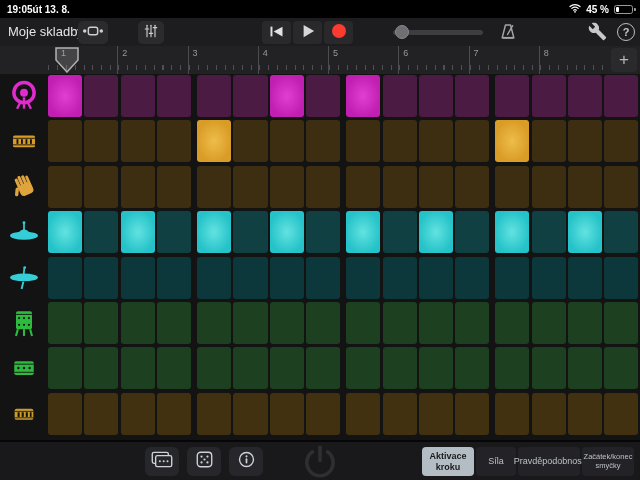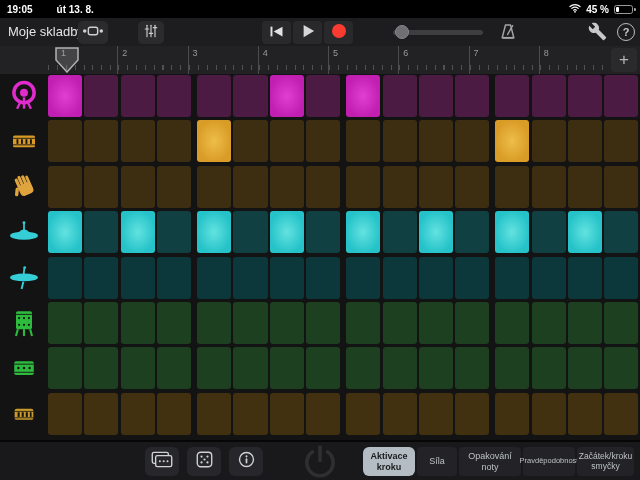--- a/index.html
+++ b/index.html
@@ -4,21 +4,21 @@
 <style>
   * { margin:0; padding:0; box-sizing:border-box; border:none; background:none;
       font-family:"Liberation Sans","DejaVu Sans",sans-serif; }
   html,body { width:640px; height:480px; background:#000; }
   .screen { position:relative; width:640px; height:480px; background:#131314; overflow:hidden; }
 
   
   .status-bar { position:absolute; top:0; left:0; right:0; height:18px; background:#000;
     color:#fff; display:flex; justify-content:space-between; align-items:center;
     padding:0 7px; font-size:10px; font-weight:bold; }
-  .status-left { display:flex; gap:24px; }
+  .status-left { display:flex; gap:0; }
   .status-right { display:flex; align-items:center; gap:5px; }
   .battery { position:relative; width:19px; height:9px; border:1px solid #9a9a9a; border-radius:2.5px; }
   .battery-fill { position:absolute; left:1px; top:1px; bottom:1px; width:3px; background:#fff; border-radius:1px; }
   .battery-tip { position:absolute; right:-3.5px; top:2px; width:2px; height:3.5px; background:#9a9a9a; border-radius:0 1px 1px 0; }
 
   
   .nav-bar { position:absolute; top:18px; left:0; right:0; height:28px; background:#1d1d1f; }
   .lib-label { position:absolute; left:8px; top:6px; font-size:13px; color:#e4e4e6; }
   .nav-btn { position:absolute; top:3px; height:23px; background:#2b2b2d; border-radius:5px;
     display:flex; align-items:center; justify-content:center; }
@@ -65,21 +65,21 @@
     border-radius:6px; color:#ced2d6; font-size:10.5px; }
   .f-btn { position:absolute; top:5px; width:34px; height:29px; background:#27272b; border-radius:6px;
     display:flex; align-items:center; justify-content:center; }
   .f-btn.kit  { left:145px; }
   .f-btn.dice { left:187px; }
   .f-btn.info { left:229px; }
   .power { position:absolute; left:301px; top:1px; }
   #modes { position:absolute; right:6px; top:5px; height:29px; display:flex; gap:2px; }
   .mode-btn { background:#232327; color:#bcc0c4; border-radius:4px; font-size:9px; line-height:1.15;
     padding:0 3px; display:flex; align-items:center; justify-content:center; text-align:center; }
-  .mode-btn:nth-child(1){ width:52px;border-radius:6px; }
+  .mode-btn:nth-child(1){ width:52px; }
   .mode-btn:nth-child(2){ width:40px; }
   .mode-btn:nth-child(3){ width:62px; }
   .mode-btn:nth-child(4){ width:52px; font-size:7.5px; }
   .mode-btn:nth-child(5){ width:57px; font-size:8.5px; }
   .mode-btn.selected { background:#b5bdc4; color:#1a1b1d; font-weight:bold; }
 </style>
 </head>
 <body>
 
 <div class="screen">
@@ -478,19 +478,18 @@
     </div>
     <span class="power">
       <svg width="38" height="38" viewBox="0 0 24 24">
         <path d="M12 2.5 v8.5" stroke="#2f2f31" stroke-width="2.3" stroke-linecap="round"></path>
         <path d="M7.2 5.6 a8.3 8.3 0 1 0 9.6 0" fill="none" stroke="#2f2f31" stroke-width="2.3" stroke-linecap="round"></path>
       </svg>
     </span>
     <div id="modes">
         <button class="mode-btn selected">Aktivace kroku</button>
         <button class="mode-btn">Síla</button>
-        <button class="mode-btn">Opakování noty</button>
         <button class="mode-btn">Pravděpodobnost</button>
-        <button class="mode-btn">Začátek/kroku smyčky</button>
+        <button class="mode-btn">Začátek/konec smyčky</button>
       </div>
   </div>
 
 </div>
 
 </body></html>

